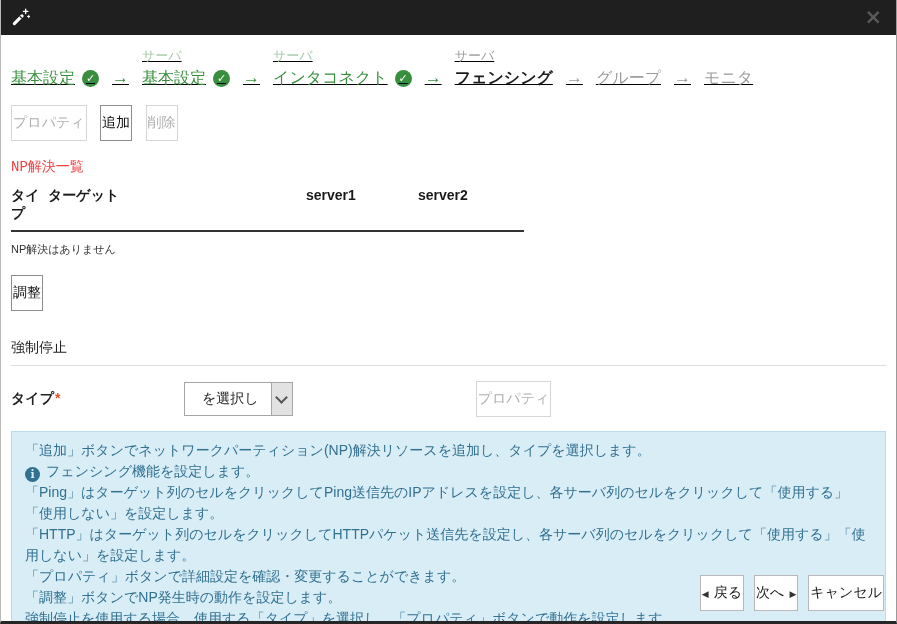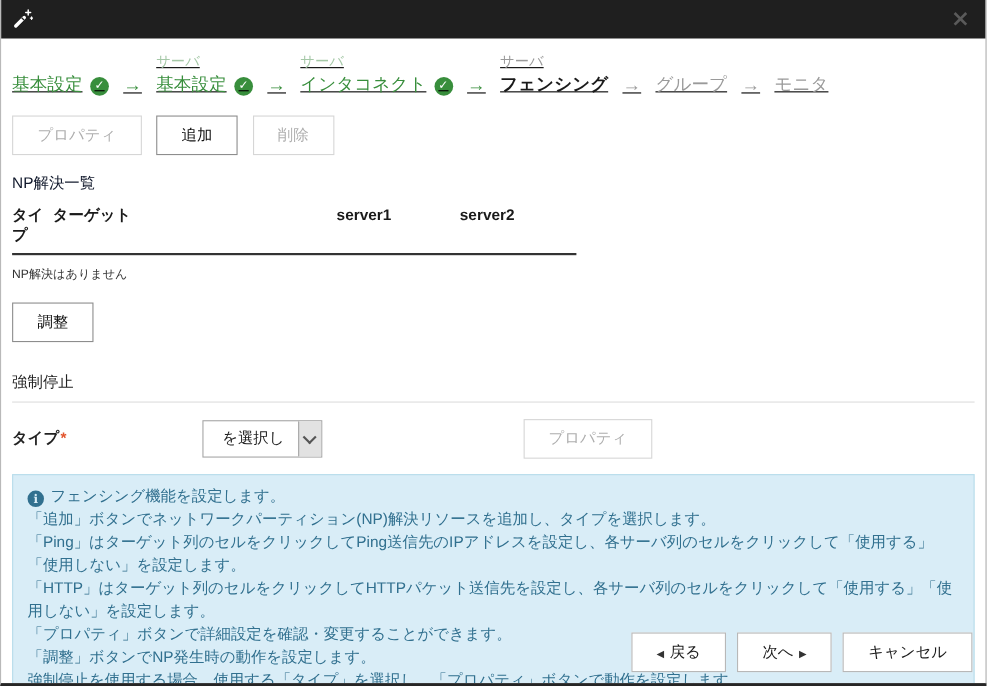--- a/index.html
+++ b/index.html
@@ -38,29 +38,29 @@
     width:17px;height:17px;border-radius:50%;background:#388e3c;color:#fff;
     font-size:11px;font-weight:bold;margin-left:7px;
   }
   .sep{margin:0 13px;}
   .sep .main{font-weight:bold;font-size:17px;}
   .sep.green .main{color:#388e3c;}
   .sep.gray .main{color:#9a9a9a;}
   
   .btn{
     display:inline-block;background:#fff;font-size:14px;color:#222;
-    border:1px solid #c9c9c9;padding:8px 22px;cursor:pointer;
+    border:1px solid #c9c9c9;padding:8px 1px;cursor:pointer;
     font-family:inherit;
   }
   .btn.strong{border-color:#8d8d8d;color:#111;}
   .btn.disabled{color:#aeaeae;border-color:#d6d6d6;cursor:default;}
   .toolbar{margin-top:16px;}
   .toolbar .btn{margin-right:9px;}
   
-  .np-caption{margin-top:17px;font-size:14px;color:#0f172a;}
+  .np-caption{margin-top:17px;font-size:14px;color:#ef4444;font-family:Liberation Mono, monospace;}
   .np-table{width:513px;margin-top:6px;}
   .np-head{display:flex;border-bottom:2px solid #333;padding:5px 0 7px;}
   .np-head span{font-size:14px;font-weight:bold;color:#1a1a1a;}
   .col-type{width:37px;}
   .col-target{width:258px;}
   .col-s1{width:112px;}
   .col-s2{flex:1;}
   .np-empty{font-size:11px;color:#333;padding:10px 0 8px;}
   .tune-wrap{margin-top:10px;font-family:Liberation Mono, monospace;}
   
@@ -216,24 +216,24 @@
       <div class="select">
         <span class="val">を選択し</span>
         <span class="arrowbox">
             <span class="chev"></span>
           </span>
       </div>
       <button class="btn disabled fs-prop">プロパティ</button>
     </div>
 
     <div class="infobox">
+      <div>「追加」ボタンでネットワークパーティション(NP)解決リソースを追加し、タイプを選択します。</div>
       <div>
         <span class="info-icon">i</span><span>フェンシング機能を設定します。</span>
       </div>
-      <div>「追加」ボタンでネットワークパーティション(NP)解決リソースを追加し、タイプを選択します。</div>
       <div>「Ping」はターゲット列のセルをクリックしてPing送信先のIPアドレスを設定し、各サーバ列のセルをクリックして「使用する」「使用しない」を設定します。</div>
       <div>「HTTP」はターゲット列のセルをクリックしてHTTPパケット送信先を設定し、各サーバ列のセルをクリックして「使用する」「使用しない」を設定します。</div>
       <div>「プロパティ」ボタンで詳細設定を確認・変更することができます。</div>
       <div>「調整」ボタンでNP発生時の動作を設定します。</div>
       <div>強制停止を使用する場合、使用する「タイプ」を選択し、「プロパティ」ボタンで動作を設定します。</div>
     </div>
 
   </div>
 
   <div class="footer">

